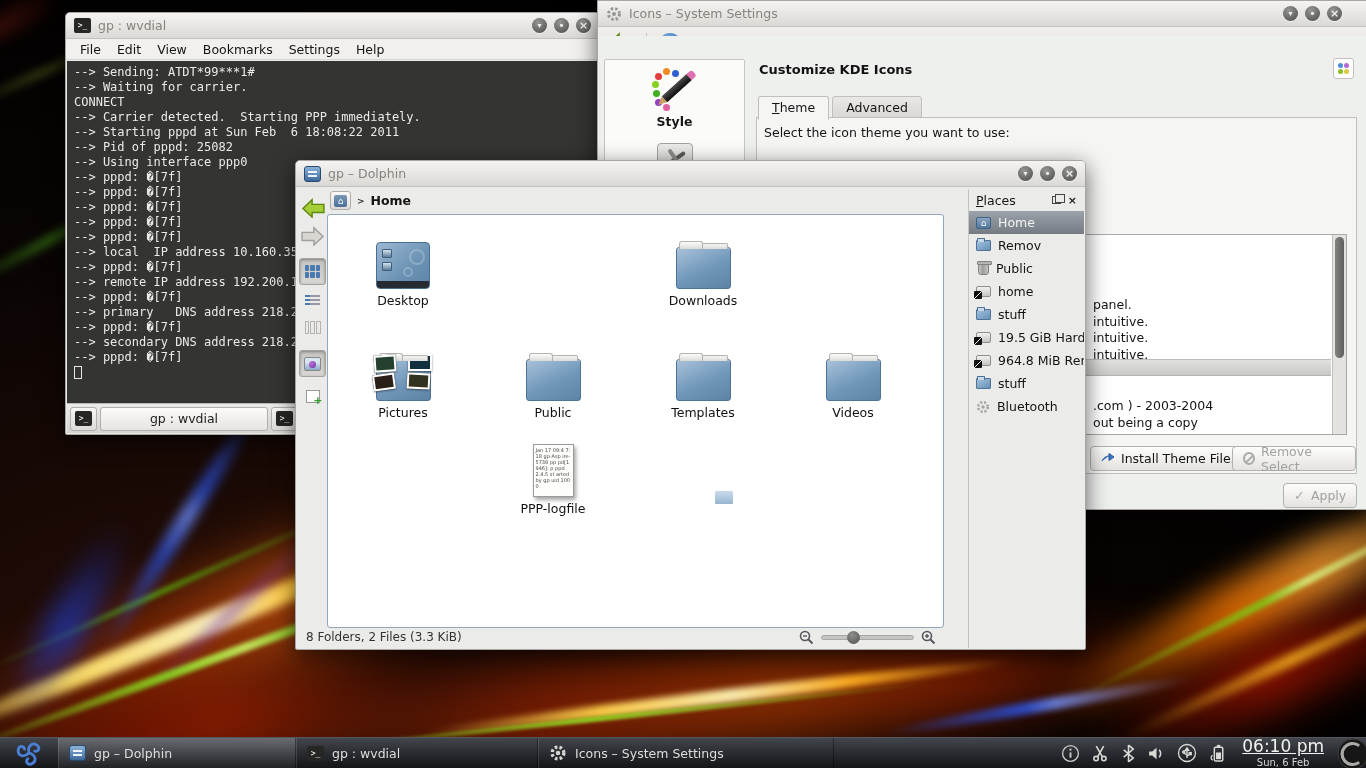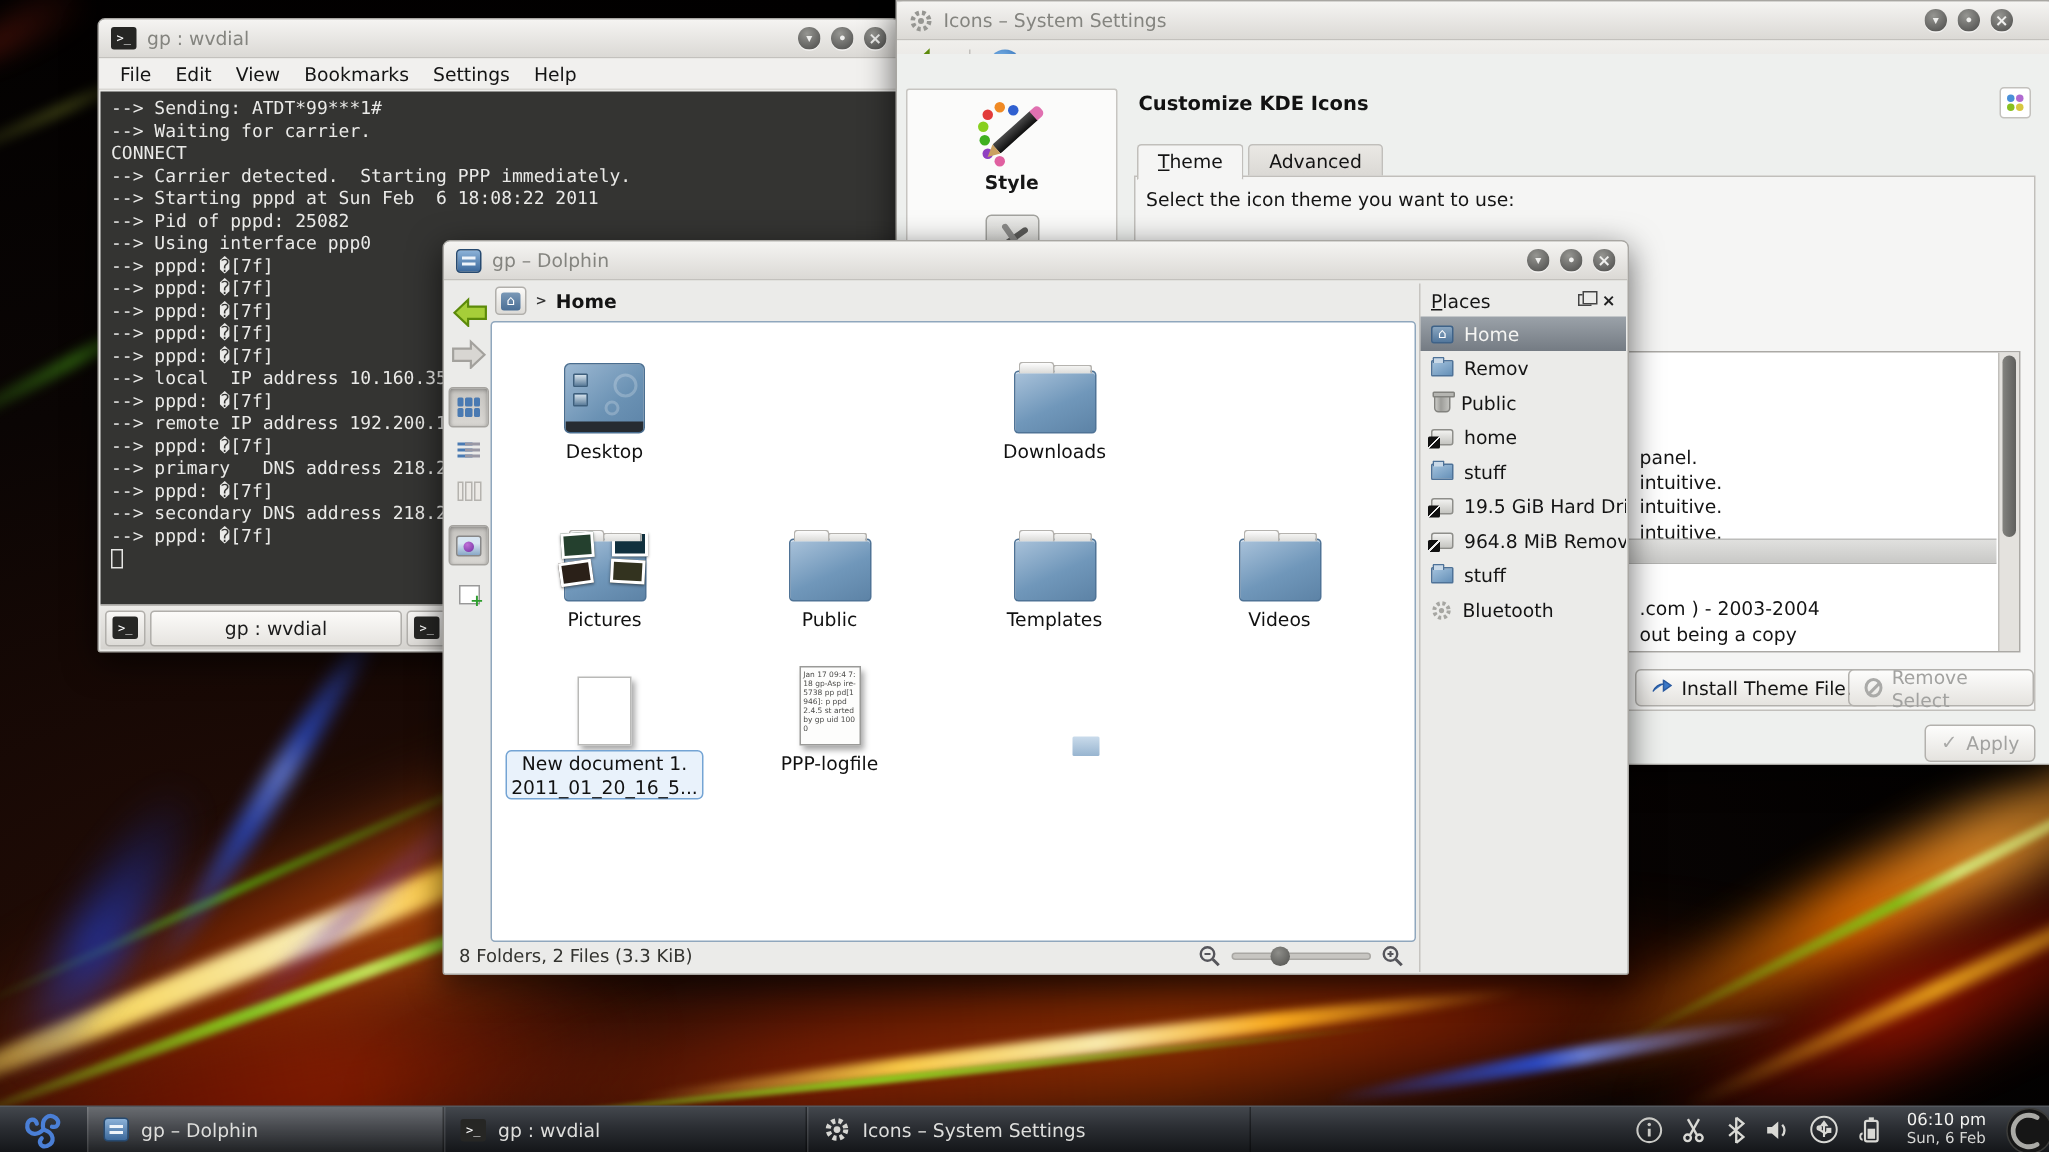--- a/index.html
+++ b/index.html
@@ -182,21 +182,21 @@
     background:linear-gradient(#bcd2e6,#7ea2c4); border-radius:1px; }
 
   .d-statusbar { position:absolute; left:1px; right:140px; bottom:1px; height:22px;
     display:flex; align-items:center; padding:0 9px; font-size:12px; color:#33332f; }
   .zoom-ctrls { margin-left:auto; display:flex; align-items:center; }
   .zoom-track { position:relative; width:93px; height:5px; margin:0 7px; background:#c7c5c1;
     border:1px solid #a9a7a3; border-radius:3px; }
   .zoom-handle { position:absolute; left:25px; top:-5px; width:13px; height:13px; border-radius:50%;
     background:radial-gradient(circle at 40% 32%, #8e8e8a, #5f5f5c 75%); }
 
-  .d-places { position:absolute; top:28px; right:1px; bottom:1px; width:138px; background:#ebebe9;
+  .d-places { position:absolute; top:28px; right:1px; bottom:1px; width:116px; background:#ebebe9;
     border-left:1px solid #c6c4c0; font-size:12.5px; color:#141414; }
   .p-header { height:22px; display:flex; align-items:center; padding:0 7px; }
   .p-header-icons { margin-left:auto; display:flex; gap:7px; align-items:center; }
   .dock-glyph { width:9px; height:8px; border:1px solid #444; position:relative; }
   .dock-glyph::after { content:""; position:absolute; left:2px; top:-3px; width:8px; height:7px;
     border:1px solid #444; background:#ebebe9; }
   .close-glyph { font-weight:bold; font-size:11px; color:#222; line-height:1; }
   .p-item { height:23px; display:flex; align-items:center; gap:7px; padding:0 7px; white-space:nowrap; overflow:hidden; }
   .p-item.selected { background:linear-gradient(#9ba2a9,#747b83); color:#f4f4f2; }
   .p-ic { flex:0 0 auto; }
@@ -222,21 +222,21 @@
     background:linear-gradient(#43474d 0%,#2b2e33 45%,#141619 100%); }
   .launcher { width:58px; display:flex; align-items:center; justify-content:center; }
   .task { display:flex; align-items:center; gap:8px; padding:0 10px; color:#dededc; font-size:12.5px;
     border-left:1px solid rgba(255,255,255,.12); border-right:1px solid rgba(0,0,0,.4);
     white-space:nowrap; overflow:hidden; }
   .task.active { background:linear-gradient(rgba(255,255,255,.20),rgba(255,255,255,.05)); }
   .t-dolphin { width:238px; } .t-term { width:242px; } .t-ss { width:296px; }
   .gear-wrap { display:flex; align-items:center; }
   .tray { margin-left:auto; display:flex; align-items:center; gap:11px; padding:0 9px; }
   .clock { text-align:center; color:#f2f2f0; padding:0 6px; line-height:1.15; align-self:center; }
-  .clock-time { font-size:11px; }
+  .clock-time { font-size:17px;text-decoration:underline; }
   .clock-date { font-size:10px; color:#d6d6d4; }
   .cashew { position:relative; width:36px; align-self:center; height:31px; overflow:visible; }
   .cashew svg { position:absolute; left:6px; top:-1px; }
 </style>
 </head>
 <body>
 
 <div id="desktop">
   <div class="streak" style="left:-120px;top:560px;width:760px;height:110px;background:linear-gradient(90deg,transparent,#c83c00 35%,#ff6a10 55%,#c83c00 70%,transparent);transform:rotate(-22deg);filter:blur(28px);opacity:.55"></div>
   <div class="streak" style="left:-80px;top:690px;width:520px;height:90px;background:linear-gradient(90deg,transparent,#801400 40%,#a02000 60%,transparent);transform:rotate(-12deg);filter:blur(26px);opacity:.75"></div>
@@ -481,26 +481,20 @@
         </div>
       <div class="cell-label">Templates</div>
     </div>
     <div class="d-cell" style="left:450px;top:122px">
       <div class="icon-wrap">
           <div class="folder-icon"></div>
         </div>
       <div class="cell-label">Videos</div>
     </div>
 
-    <div class="d-cell" style="left:0;top:218px">
-      <div class="icon-wrap">
-          <div class="page-icon"></div>
-        </div>
-      <div class="cell-label selected"><div>New document 1.</div><div>2011_01_20_16_5...</div></div>
-    </div>
     <div class="d-cell" style="left:150px;top:218px">
       <div class="icon-wrap">
           <div class="ppp-icon">Jan 17 09:4 7:18 gp-Asp ire-5738 pp pd[1946]: p ppd 2.4.5 st arted by gp uid 1000</div>
         </div>
       <div class="cell-label">PPP-logfile</div>
     </div>
     <div class="artifact"></div>
   </div>
 
   <div class="d-places">

